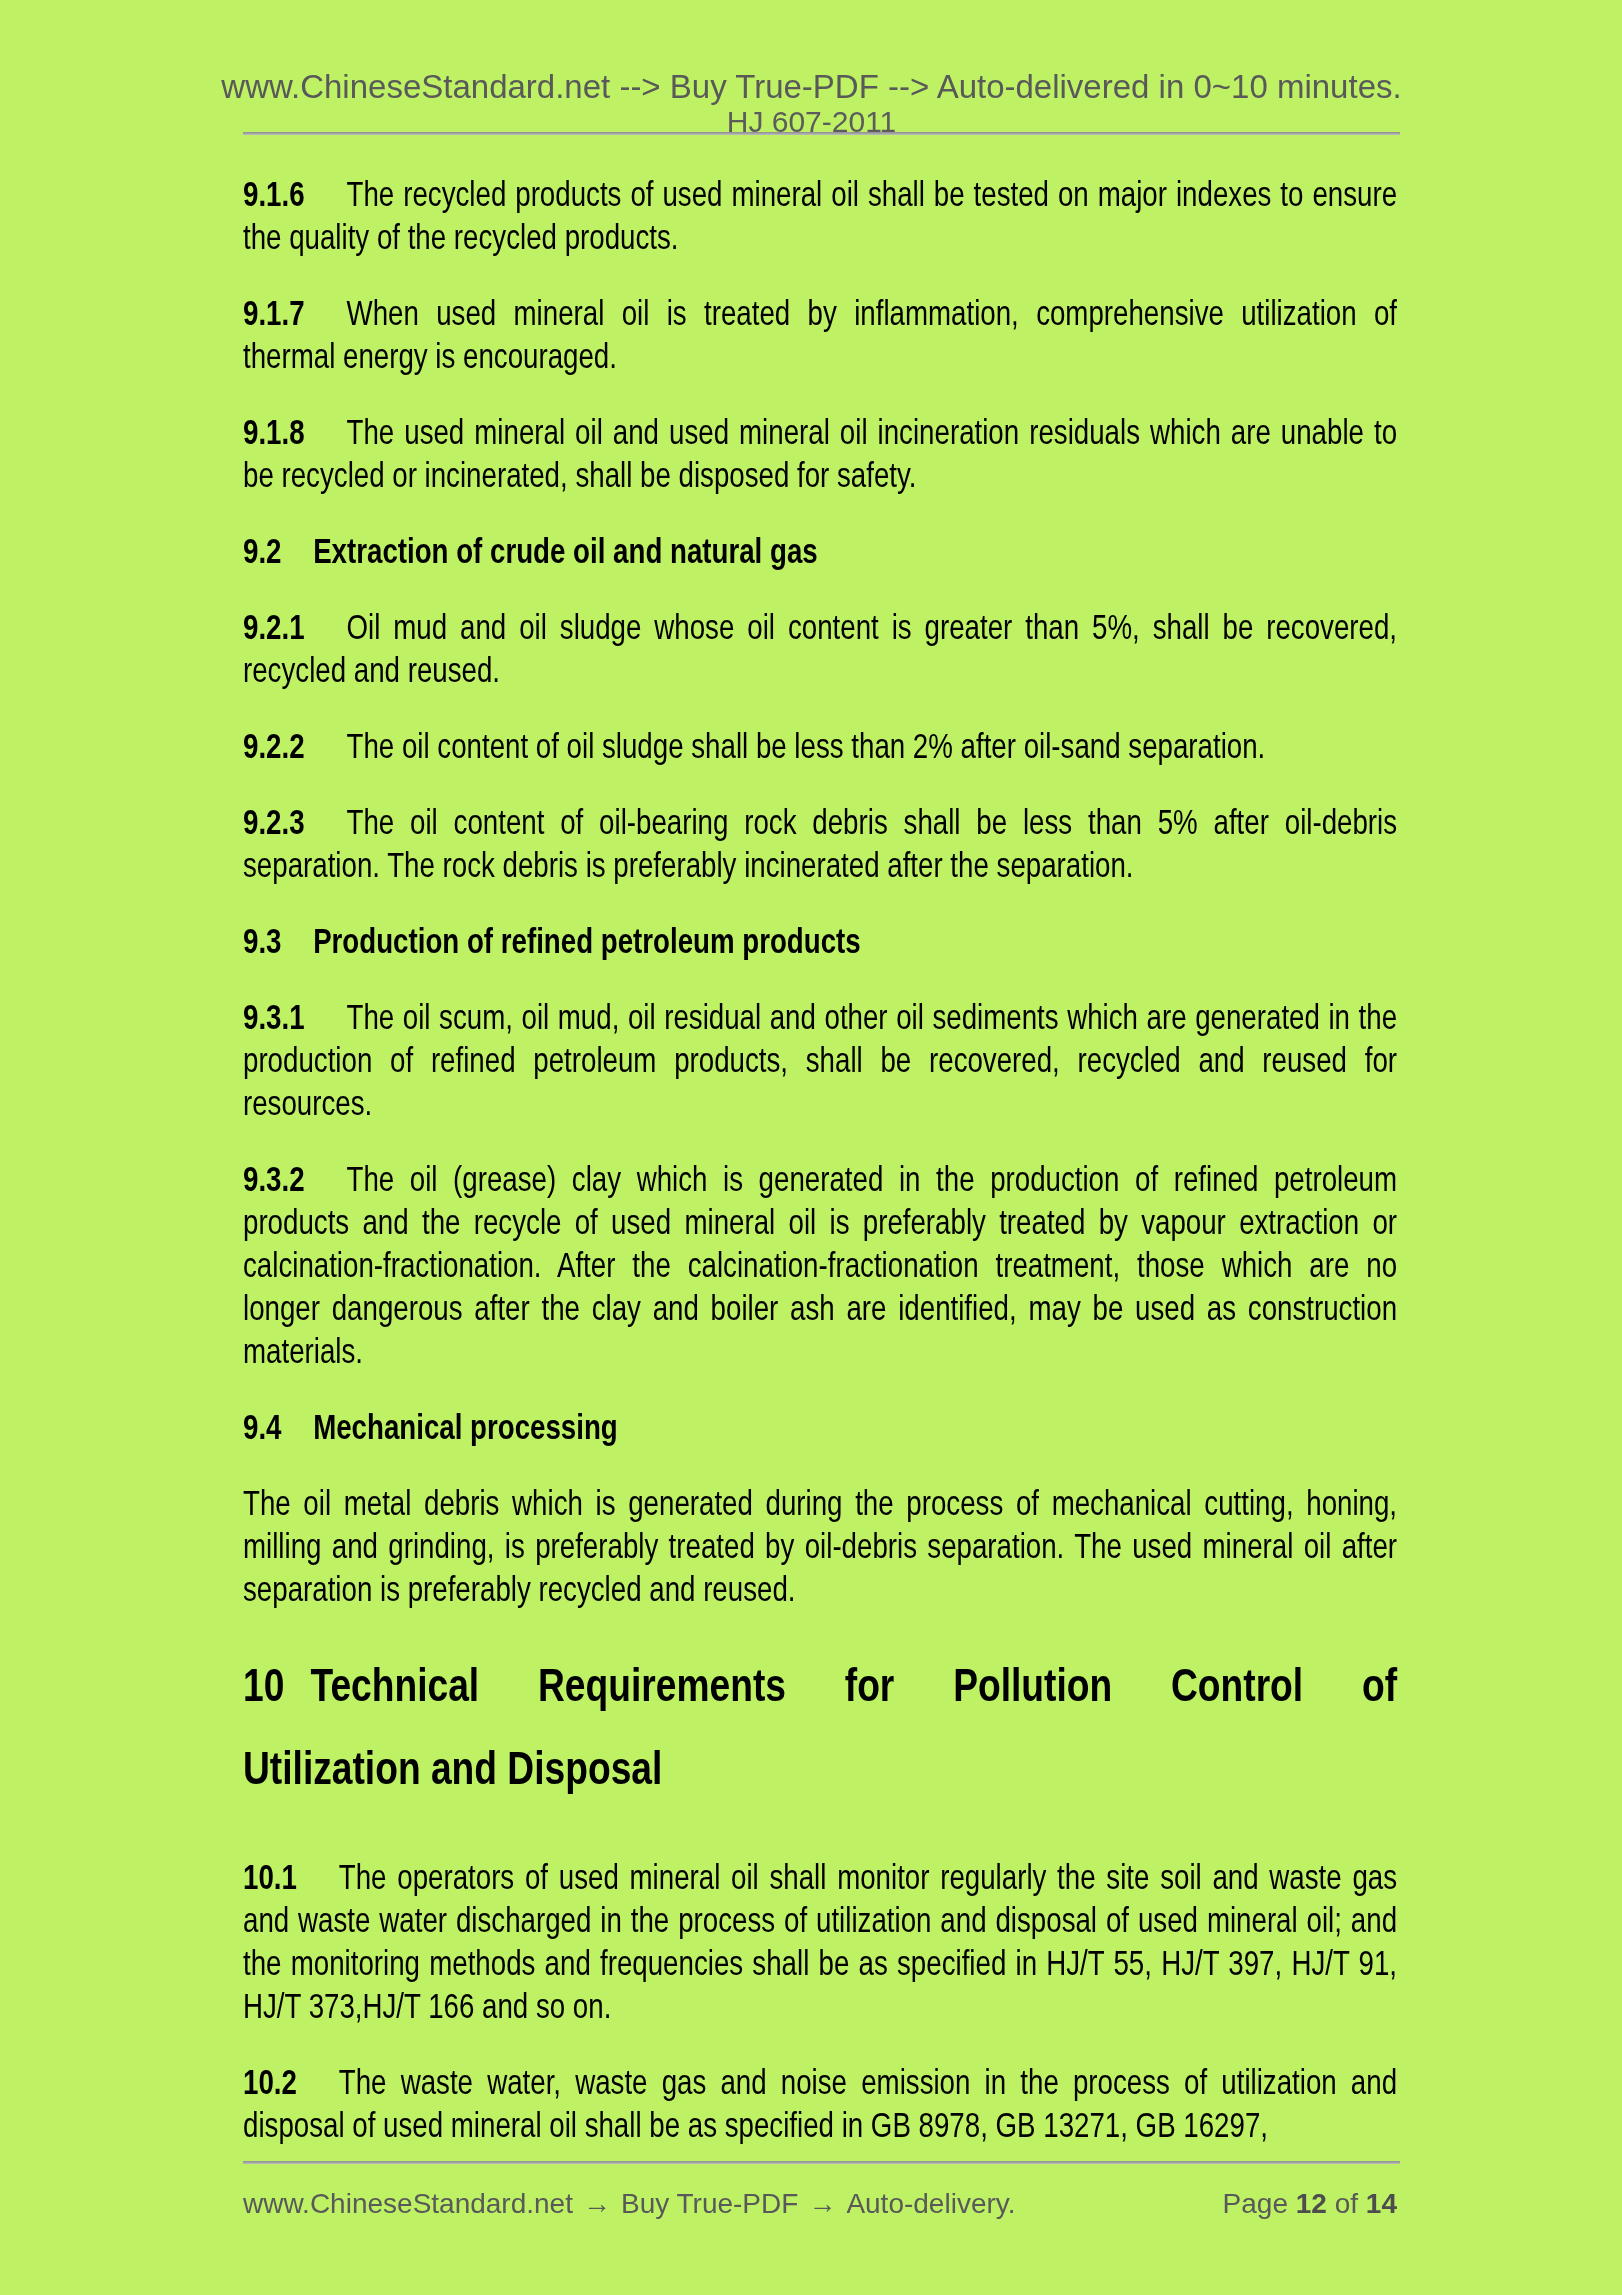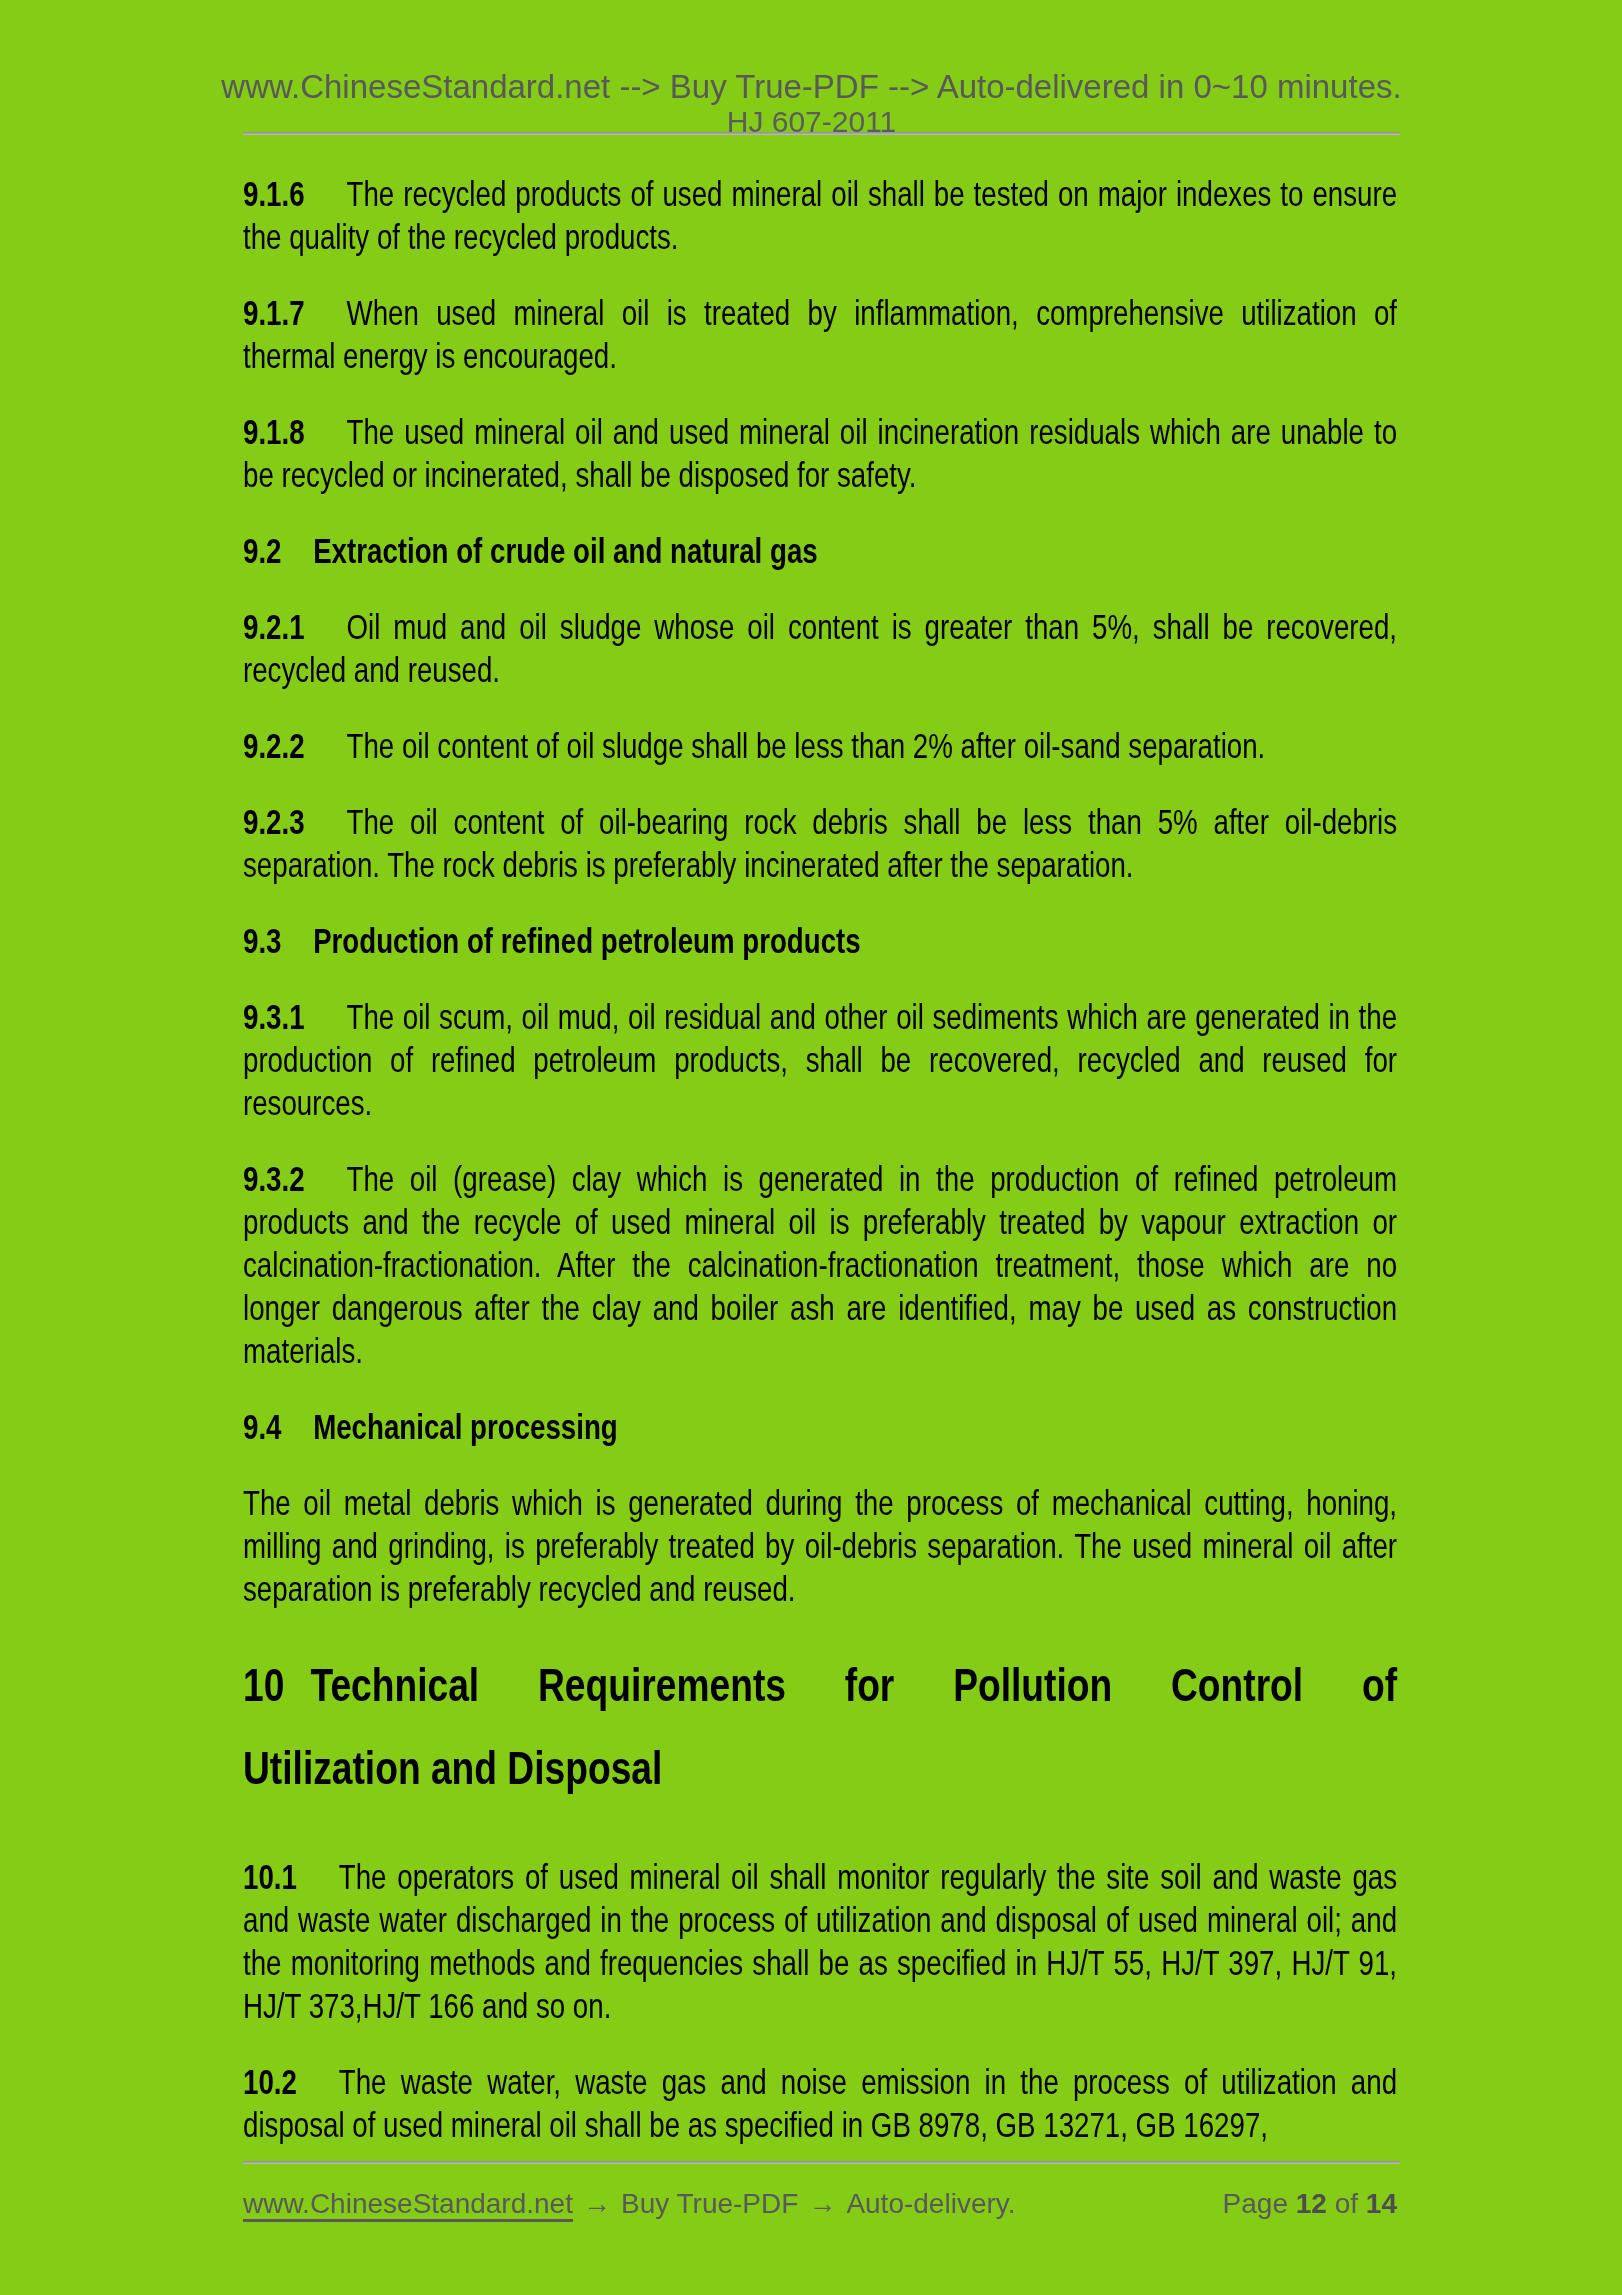--- a/index.html
+++ b/index.html
@@ -1,20 +1,20 @@
 <!DOCTYPE html>
 <html style="font-size:13.3px"><head>
 <meta charset="utf-8">
 <style>
   html, body { margin: 0; padding: 0; background: #ffffff; }
   .page {
     position: relative;
     width: 1623px;
     height: 2295px;
-    background: #84cc16;
+    background: #bef264;
     overflow: hidden;
     font-family: "Liberation Sans", sans-serif;
     color: #000;
   }
 
   
   .hdr-watermark {
     position: absolute;
     top: 68px; left: 0; width: 100%;
     text-align: center;
@@ -84,21 +84,20 @@
     display: flex;
     justify-content: space-between;
     align-items: baseline;
     font-size: 28px;
     line-height: 37px;
     color: #595959;
   }
   .f-left  { white-space: pre; }
   .f-right { white-space: pre; }
   .f-link {
-    text-decoration: underline;
     text-underline-offset: 5.8px;
     text-decoration-thickness: 2.5px;
     cursor: pointer;
     text-align: center;
   }
   .f-arrow { margin: 0 10px; font-weight: 700; }
   .f-right b { font-weight: 700; color: #4d4d4d; }
 </style>
 </head>
 <body>

